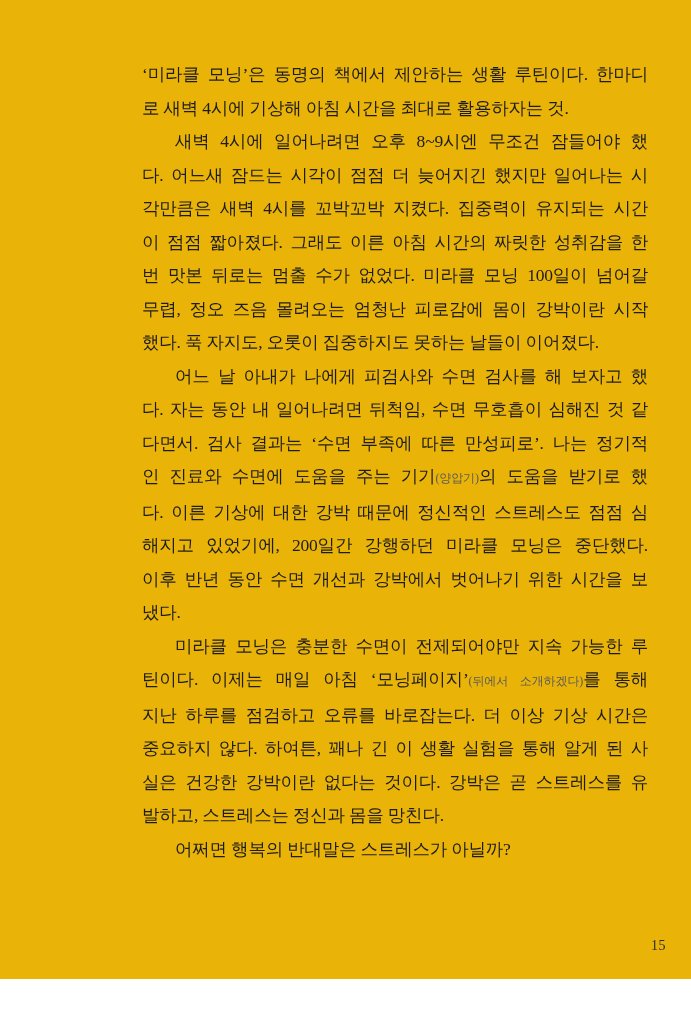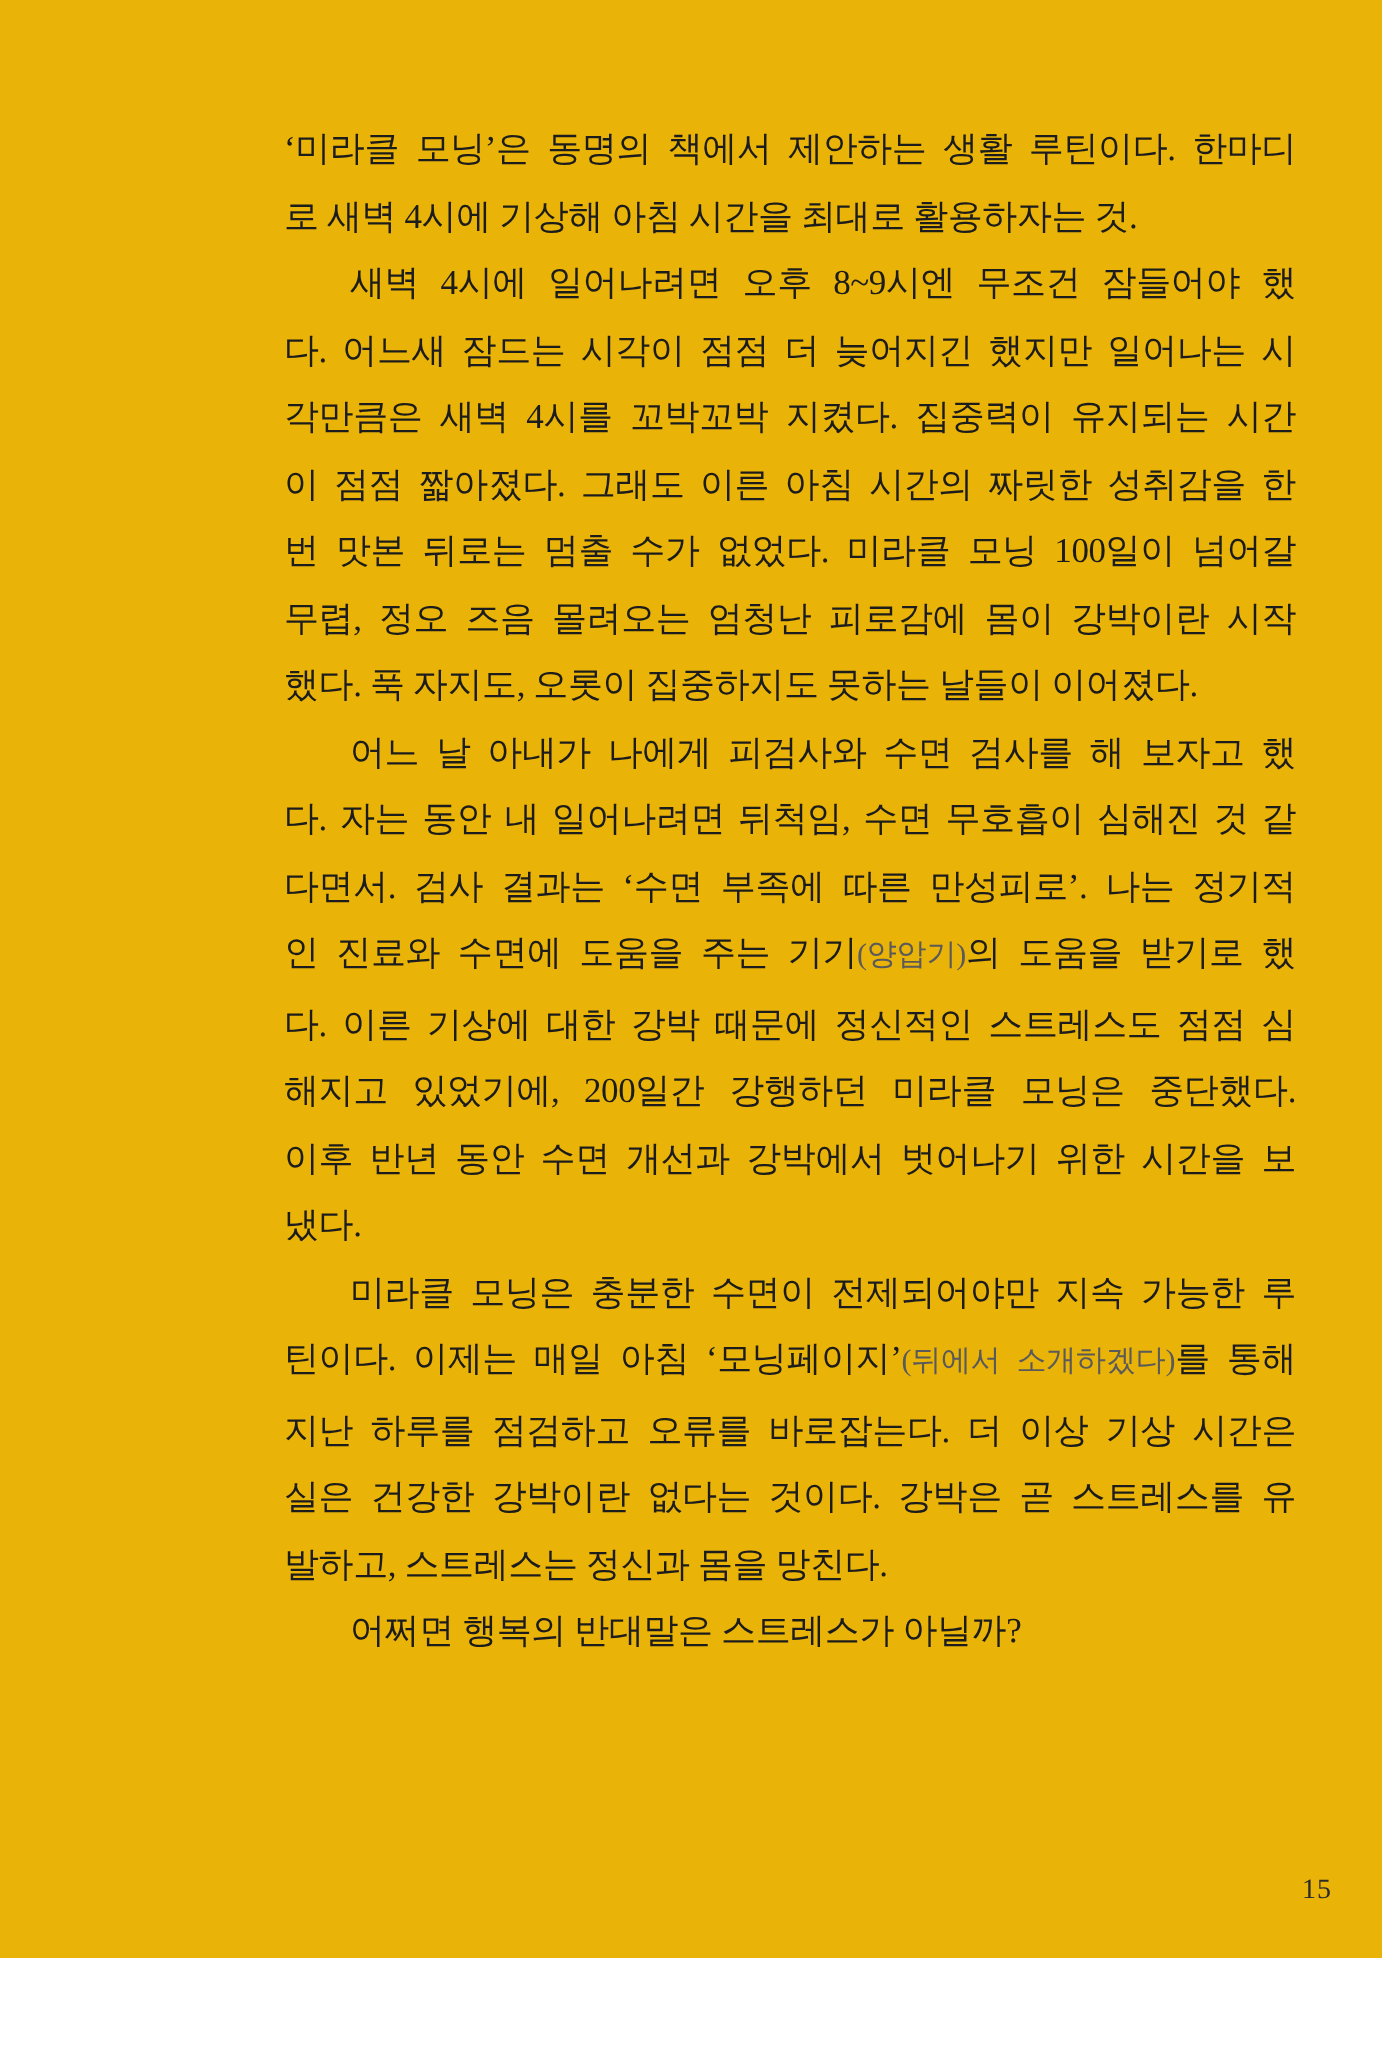--- a/index.html
+++ b/index.html
@@ -38,21 +38,21 @@
     text-align: justify;
     text-align-last: justify;
   }
   
   .line.indent {
     text-indent: 33px;
     font-family: Liberation Serif, serif;
   }
   
   .note {
-    font-size: 15px;
+    font-size: 12px;
     color: #5a5a5a;
     letter-spacing: -0.1px;
   }
   .page-number {
     position: absolute;
     top: 938px;
     right: 59px;
     font-size: 14px;
     letter-spacing: 0.5px;
     color: #2b2b2b;
@@ -92,20 +92,21 @@
       <div class="line j">이후 반년 동안 수면 개선과 강박에서 벗어나기 위한 시간을 보</div>
       <div class="line">냈다.</div>
     </div>
 
     <div class="para">
       <div class="line j indent">미라클 모닝은 충분한 수면이 전제되어야만 지속 가능한 루</div>
       <div class="line j">
         <span>틴이다. 이제는 매일 아침 ‘모닝페이지’</span><span class="note">(뒤에서 소개하겠다)</span><span>를 통해</span>
       </div>
       <div class="line j">지난 하루를 점검하고 오류를 바로잡는다. 더 이상 기상 시간은</div>
+      <div class="line j">중요하지 않다. 하여튼, 꽤나 긴 이 생활 실험을 통해 알게 된 사</div>
       <div class="line j">실은 건강한 강박이란 없다는 것이다. 강박은 곧 스트레스를 유</div>
       <div class="line">발하고, 스트레스는 정신과 몸을 망친다.</div>
     </div>
 
     <div class="para">
       <div class="line indent">어쩌면 행복의 반대말은 스트레스가 아닐까?</div>
     </div>
 
   </div>
 

